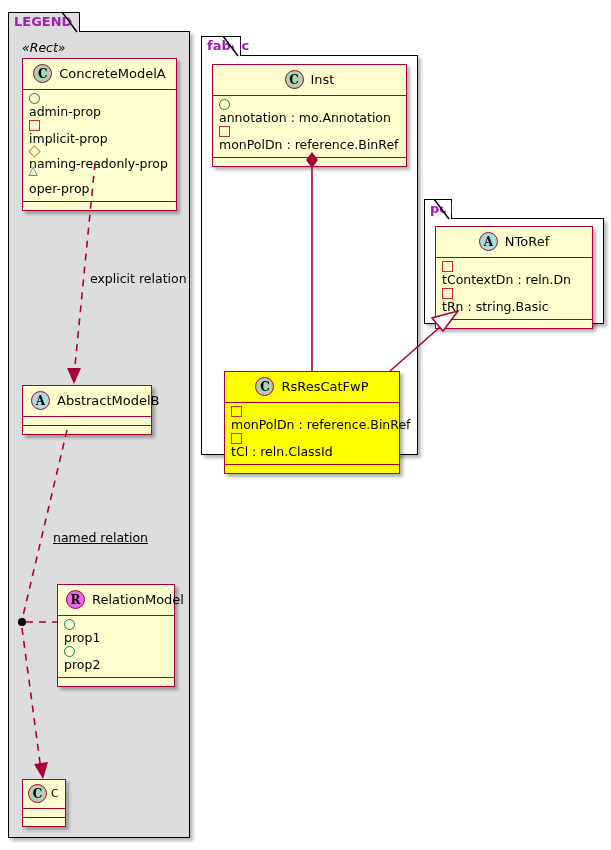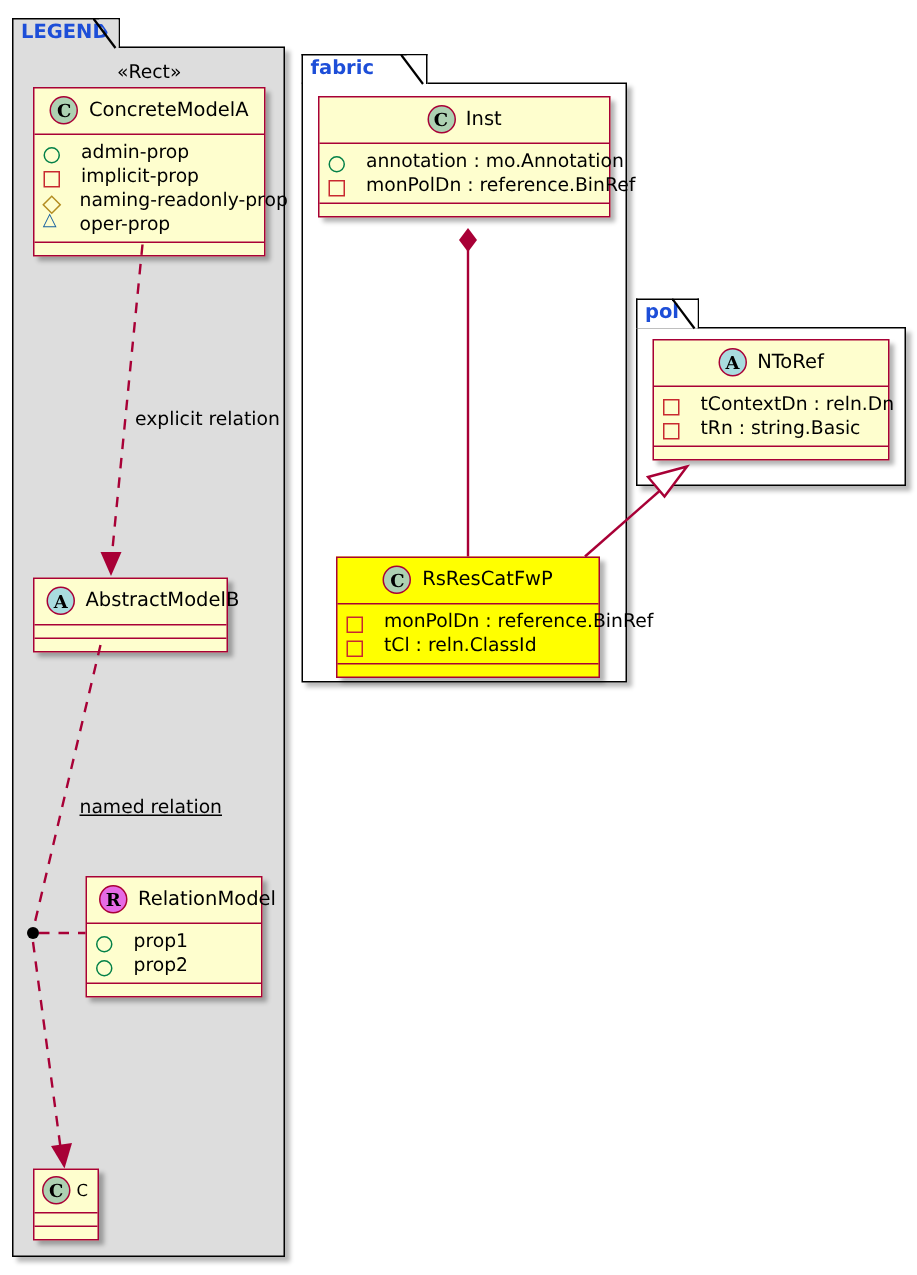--- a/index.html
+++ b/index.html
@@ -19,21 +19,21 @@
     position: absolute;
     top: 0;
     left: 0;
     height: 20px;
     box-sizing: border-box;
     border: 1.5px solid #000000;
     border-bottom: none;
     background: #ffffff;
     font-size: 13px;
     font-weight: bold;
-    color: #1d4ed8;
+    color: #a21caf;
     line-height: 18px;
     padding: 0 16px 0 5px;
     white-space: nowrap;
     z-index: 3;
   }
   .pkg-tab.gray { background: #DDDDDD; }
   .pkg-tab::after {
     content: "";
     position: absolute;
     right: 0px;
@@ -83,35 +83,37 @@
     white-space: nowrap;
   }
   .cls-header.left { justify-content: flex-start; }
   .cls-name.italic { }
   .cls-attrs {
     padding: 3px 5px 4px 6px;
     border-bottom: 1.5px solid #A80036;
   }
   .attr {
     display: flex;
-    align-items: flex-end;
-    gap: 14px;
+    align-items: flex-start;
+    gap: 0;
     font-size: 12.5px;
     color: #000000;
     line-height: 16px;
     white-space: nowrap;
+    flex-direction: column;
   }
   .cls-methods {
     height: 8px;
   }
   .stereo {
     position: absolute;
     font-size: 12.5px;
-    color: #000000;
-    text-align: center;
+    font-style: italic;
+    color: #000000;
+    text-align: left;
   }
 
   
   .tico {
     flex: 0 0 auto;
     width: 17px;
     height: 17px;
     border-radius: 50%;
     border: 1.4px solid #A80036;
     display: inline-flex;
@@ -254,21 +256,21 @@
 
   <div class="cls" style="left:22px; top:779px; width:44px;">
     <div class="cls-header left" style="padding:4px 5px 5px 5px;gap:4px;">
       <span class="tico c">C</span>
       <span class="cls-name" style="font-size:11px;">C</span>
     </div>
     <div class="cls-attrs" style="height:8px;padding:0;"></div>
     <div class="cls-methods"></div>
   </div>
 
-  <div class="pkg-tab" style="left:201px; top:36px; width:84px;">
+  <div class="pkg-tab" style="left:201px; top:36px; width:40px;">
     <span>fabric</span>
     <svg class="slash" viewBox="0 0 16 21">
       <line x1="0" y1="0" x2="15" y2="20" stroke="#000000" stroke-width="1.5"></line>
     </svg>
   </div>
   <div class="pkg-body" style="left:201px; top:55px; width:217px; height:400px;"></div>
 
   <div class="cls" style="left:212px; top:64px; width:195px;">
     <div class="cls-header">
       <span class="tico c">C</span>
@@ -298,21 +300,21 @@
         <span>monPolDn : reference.BinRef</span>
       </div>
       <div class="attr">
         <span class="vis square"></span>
         <span>tCl : reln.ClassId</span>
       </div>
     </div>
     <div class="cls-methods"></div>
   </div>
 
-  <div class="pkg-tab" style="left:424px; top:199px; width:42px;">
+  <div class="pkg-tab" style="left:424px; top:199px; width:28px;">
     <span>pol</span>
     <svg class="slash" viewBox="0 0 16 21">
       <line x1="0" y1="0" x2="15" y2="20" stroke="#000000" stroke-width="1.5"></line>
     </svg>
   </div>
   <div class="pkg-body" style="left:424px; top:218px; width:180px; height:106px;"></div>
 
   <div class="cls" style="left:435px; top:226px; width:158px;">
     <div class="cls-header">
       <span class="tico a">A</span>

